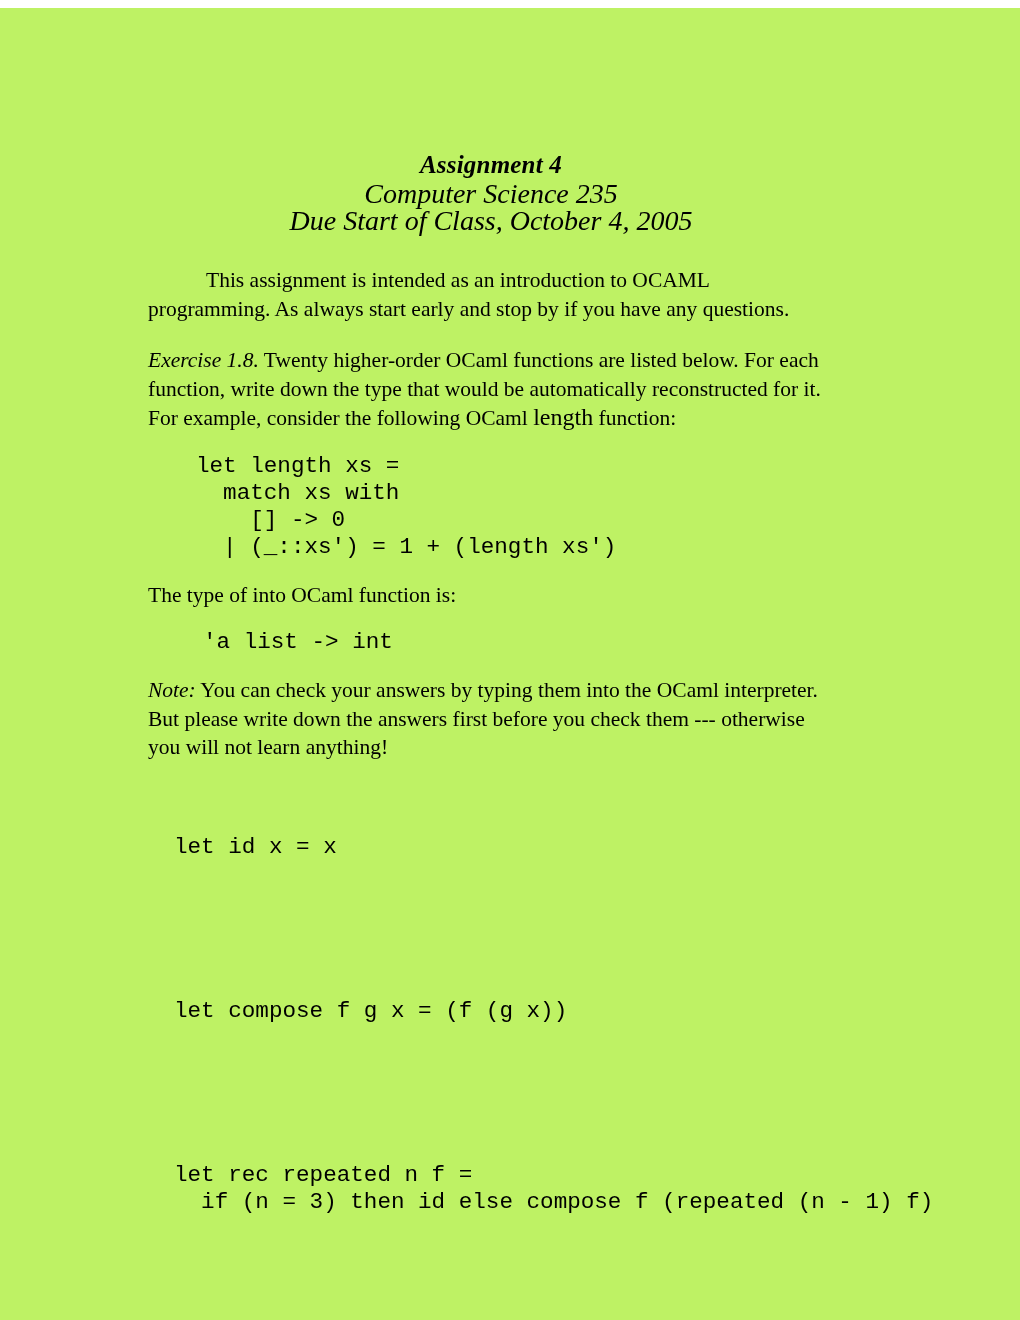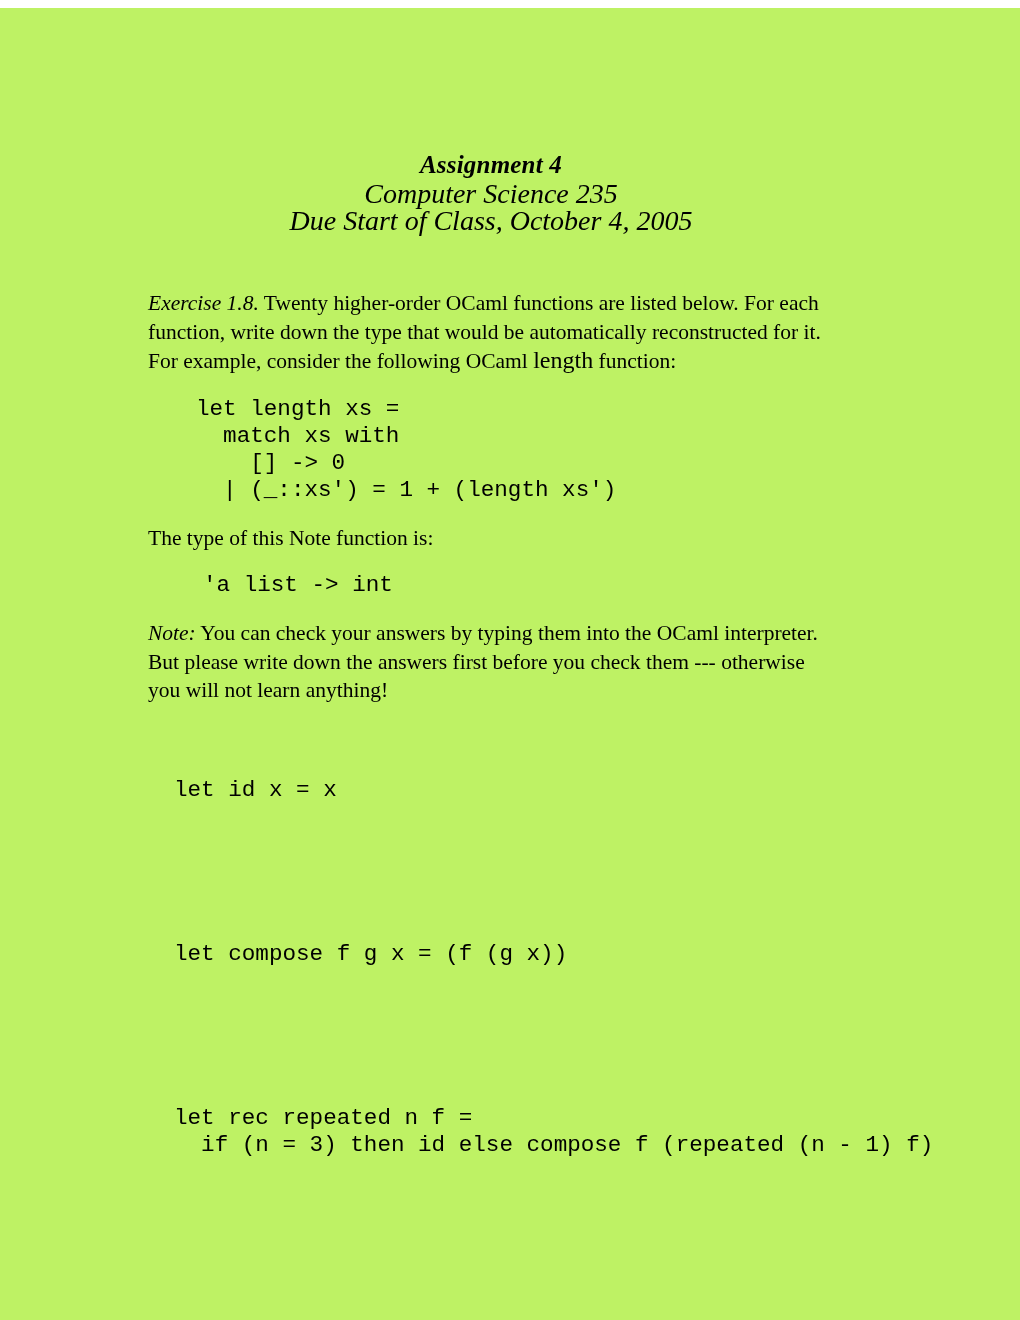--- a/index.html
+++ b/index.html
@@ -85,35 +85,36 @@
   <div class="content">
 
     <div class="title-block">
       <div class="doc-title">Assignment 4</div>
       <div class="doc-subtitle">Computer Science 235</div>
       <div class="doc-subtitle">Due Start of Class, October 4, 2005</div>
     </div>
 
     <div class="gap-intro"></div>
 
+    <p class="para indent-first">This assignment is intended as an introduction to OCAML programming.  As always start early and stop by if you have any questions.</p>
 
     <div class="gap-para"></div>
 
     <p class="para"><span class="it">Exercise 1.8.</span><span>  Twenty higher-order OCaml functions are listed below.  For each function,  write down the type that would be automatically reconstructed for it.   For example, consider the following OCaml </span><span class="mono-inline">length</span><span> function:</span></p>
 
     <div class="gap-code"></div>
 
     <pre class="code example">let length xs =
   match xs with
     [] -&gt; 0
   | (_::xs') = 1 + (length xs')</pre>
 
     <div class="gap-code"></div>
 
-    <p class="para">The type of this Note function is:</p>
+    <p class="para">The type of into OCaml function is:</p>
 
     <div class="gap-code"></div>
 
     <pre class="code typeline">'a list -&gt; int</pre>
 
     <div class="gap-code"></div>
 
     <p class="para"><span class="it">Note:</span><span>  You can check your answers by typing them into the OCaml interpreter. But please write down the answers first before you check them --- otherwise you will not learn anything!</span></p>
 
     <div class="gap-code-sm"></div>

